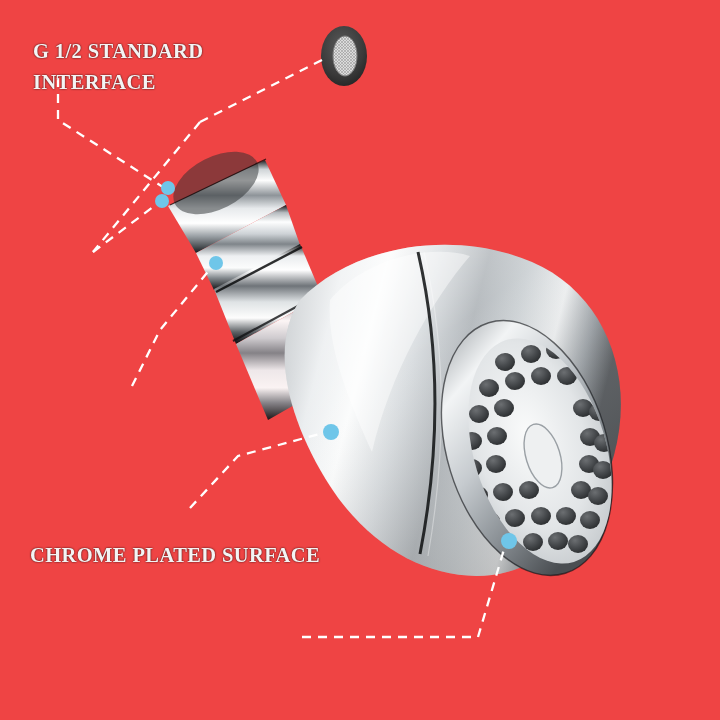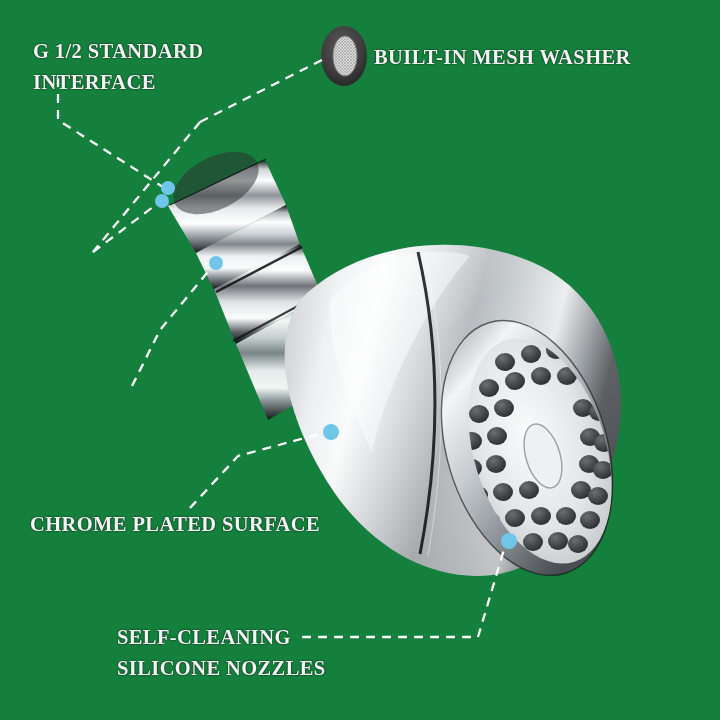--- a/index.html
+++ b/index.html
@@ -2,40 +2,40 @@
 <html><head>
 <meta charset="utf-8">
 <style>
   html, body {
     margin: 0; padding: 0;
     background: #000;
   }
   #stage {
     position: relative;
     width: 720px; height: 720px;
-    background: #15803d;
+    background: #ef4444;
     overflow: hidden;
     font-family: "Liberation Serif", "DejaVu Serif", serif;
   }
   #artboard { position: absolute; inset: 0; }
   .callout {
     position: absolute;
     color: #f4f4f4;
     font-weight: bold;
     font-size: 20.5px;
     letter-spacing: 0.4px;
     line-height: 31px;
     white-space: pre-line;
     text-shadow: 0 0 2px rgba(0,0,0,0.9);
     user-select: none;
   }
   #lbl-interface { left: 33px;  top: 36px; }
   #lbl-mesh      { left: 374px; top: 42px; }
   #lbl-swivel    { left: 30px;  top: 393px; }
-  #lbl-chrome    { left: 30px;  top: 509px; }
+  #lbl-chrome    { left: 30px;  top: 540px; }
   #lbl-nozzles   { left: 117px; top: 622px; }
 </style>
 </head>
 <body>
 
 <div id="stage">
 
   <svg id="artboard" viewBox="0 0 720 720" width="720" height="720">
     <defs>
 
@@ -244,21 +244,18 @@
       <circle cx="162" cy="201" r="7" fill="#6fc6e9"></circle>
       <circle cx="216" cy="263" r="7" fill="#6fc6e9"></circle>
       <circle cx="331" cy="432" r="8" fill="#6fc6e9"></circle>
       <circle cx="509" cy="541" r="8" fill="#6fc6e9"></circle>
     </g>
   </svg>
 
   <div class="callout" id="lbl-interface">G 1/2 STANDARD
 INTERFACE</div>
 
-  <div class="callout" id="lbl-mesh">BUILT-IN MESH WASHER</div>
 
 
   <div class="callout" id="lbl-chrome">CHROME PLATED SURFACE</div>
 
-  <div class="callout" id="lbl-nozzles">SELF-CLEANING
-SILICONE NOZZLES</div>
 
 </div>
 
 </body></html>

